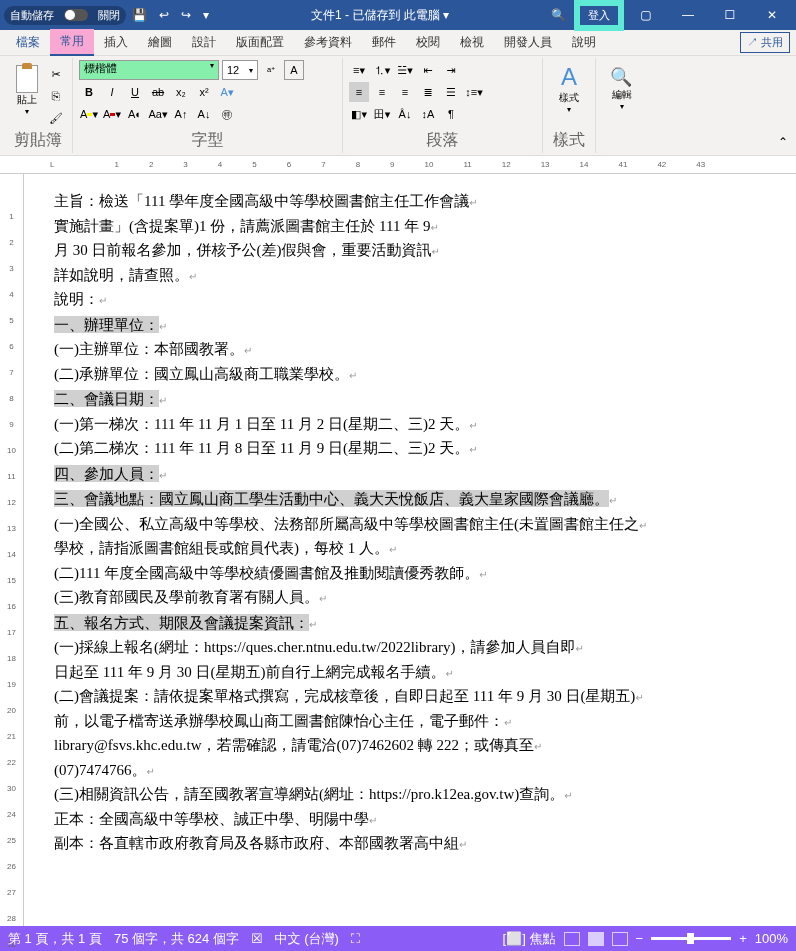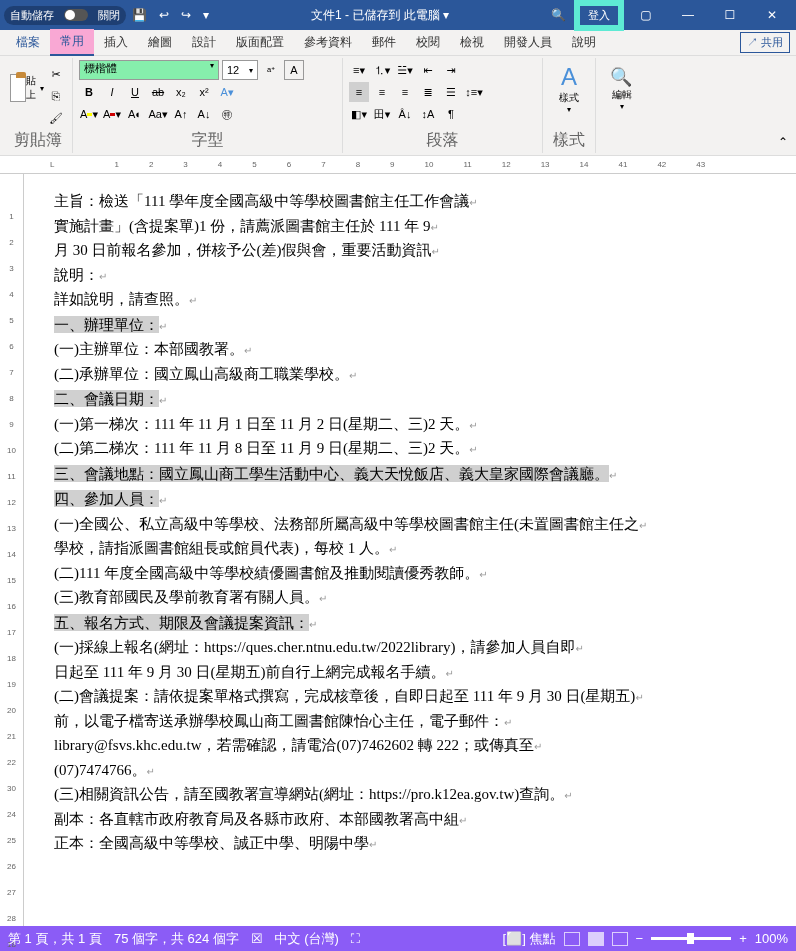--- a/index.html
+++ b/index.html
@@ -16,21 +16,21 @@
 .tabs{height:26px;background:#f3f2f1;display:flex;align-items:center;padding:0 6px;font-size:12px;border-bottom:1px solid #ddd}
 .tab{padding:4px 10px;cursor:pointer;color:#333}
 .tab.active{background:#f9a8d4;border-bottom:2px solid #2b579a;color:#2b579a}
 .share{margin-left:auto;color:#2b579a;padding:2px 6px;border:1px solid #2b579a;font-size:11px}
 .ribbon{height:100px;background:#f3f2f1;display:flex;border-bottom:1px solid #ddd;padding:2px 4px}
 .rgroup{border-right:1px solid #ddd;padding:2px 6px;display:flex;flex-direction:column;justify-content:space-between}
 .rgroup-label{font-size:16px;color:#666;text-align:center;padding-top:2px}
 .rrows{display:flex;flex-direction:column;gap:2px;flex:1}
 .rrow{display:flex;align-items:center;gap:3px}
 .rb{width:20px;height:20px;display:flex;align-items:center;justify-content:center;font-size:11px;cursor:pointer;border:1px solid transparent}
-.paste{width:34px;height:56px;display:flex;flex-direction:row;align-items:center;justify-content:center;font-size:10px}
+.paste{width:34px;height:56px;display:flex;flex-direction:column;align-items:center;justify-content:flex-end;font-size:10px}
 .paste-icon{width:22px;height:28px;background:#fff;border:1px solid #999;position:relative}
 .paste-icon::before{content:"";position:absolute;top:-3px;left:5px;width:10px;height:6px;background:#c78a3a;border-radius:2px 2px 0 0}
 .fontbox{width:140px;height:20px;border:1px solid #999;background:#86efac;font-size:11px;padding:0 4px;display:flex;}
 .sizebox{width:36px;height:20px;border:1px solid #999;background:#fff;font-size:11px;padding:0 4px;display:flex;align-items:center}
 .dd::after{content:"▾";font-size:8px;margin-left:auto}
 .colb{width:14px;height:3px;display:inline-block}
 .bigbtn{width:40px;height:56px;display:flex;flex-direction:column;align-items:center;justify-content:center;font-size:10px}
 .styleA{font-size:24px;font-family:serif}
 .ruler{height:18px;background:#fff;border-bottom:1px solid #ccc;display:flex;align-items:center;font-size:8px;color:#666;padding-left:50px;gap:30px;overflow:hidden}
 .doc-area{height:752px;display:flex;background:#f0f0f0}
@@ -246,44 +246,44 @@
       <span>25</span>
       <span>26</span>
       <span>27</span>
       <span>28</span>
       <span>18</span>
     </div>
   <div class="page" id="page">
       <div class="line">主旨：檢送「111 學年度全國高級中等學校圖書館主任工作會議<span class="pm">↵</span></div>
       <div class="line">實施計畫」(含提案單)1 份，請薦派圖書館主任於 111 年 9<span class="pm">↵</span></div>
       <div class="line">月 30 日前報名參加，併核予公(差)假與會，重要活動資訊<span class="pm">↵</span></div>
+      <div class="line">詳如說明，請查照。<span class="pm">↵</span></div>
       <div class="line">說明：<span class="pm">↵</span></div>
-      <div class="line">詳如說明，請查照。<span class="pm">↵</span></div>
       <div class="line"><span class="hl">一、辦理單位：</span><span class="pm">↵</span></div>
       <div class="line">(一)主辦單位：本部國教署。<span class="pm">↵</span></div>
       <div class="line">(二)承辦單位：國立鳳山高級商工職業學校。<span class="pm">↵</span></div>
       <div class="line"><span class="hl">二、會議日期：</span><span class="pm">↵</span></div>
       <div class="line">(一)第一梯次：111 年 11 月 1 日至 11 月 2 日(星期二、三)2 天。<span class="pm">↵</span></div>
       <div class="line">(二)第二梯次：111 年 11 月 8 日至 11 月 9 日(星期二、三)2 天。<span class="pm">↵</span></div>
+      <div class="line"><span class="hl">四、參加人員：</span><span class="pm">↵</span></div>
       <div class="line"><span class="hl">三、會議地點：國立鳳山商工學生活動中心、義大天悅飯店、義大皇家國際會議廳。</span><span class="pm">↵</span></div>
-      <div class="line"><span class="hl">四、參加人員：</span><span class="pm">↵</span></div>
       <div class="line">(一)全國公、私立高級中等學校、法務部所屬高級中等學校圖書館主任(未置圖書館主任之<span class="pm">↵</span></div>
       <div class="line">學校，請指派圖書館組長或館員代表)，每校 1 人。<span class="pm">↵</span></div>
       <div class="line">(二)111 年度全國高級中等學校績優圖書館及推動閱讀優秀教師。<span class="pm">↵</span></div>
       <div class="line">(三)教育部國民及學前教育署有關人員。<span class="pm">↵</span></div>
       <div class="line"><span class="hl">五、報名方式、期限及會議提案資訊：</span><span class="pm">↵</span></div>
       <div class="line">(一)採線上報名(網址：https://ques.cher.ntnu.edu.tw/2022library)，請參加人員自即<span class="pm">↵</span></div>
       <div class="line">日起至 111 年 9 月 30 日(星期五)前自行上網完成報名手續。<span class="pm">↵</span></div>
       <div class="line">(二)會議提案：請依提案單格式撰寫，完成核章後，自即日起至 111 年 9 月 30 日(星期五)<span class="pm">↵</span></div>
       <div class="line">前，以電子檔寄送承辦學校鳳山商工圖書館陳怡心主任，電子郵件：<span class="pm">↵</span></div>
       <div class="line">library@fsvs.khc.edu.tw，若需確認，請電洽(07)7462602 轉 222；或傳真至<span class="pm">↵</span></div>
       <div class="line">(07)7474766。<span class="pm">↵</span></div>
       <div class="line">(三)相關資訊公告，請至國教署宣導網站(網址：https://pro.k12ea.gov.tw)查詢。<span class="pm">↵</span></div>
+      <div class="line">正本：全國高級中等學校、誠正中學、明陽中學<span class="pm">↵</span></div>
       <div class="line">副本：各直轄市政府教育局及各縣市政府、本部國教署高中組<span class="pm">↵</span></div>
-      <div class="line">正本：全國高級中等學校、誠正中學、明陽中學<span class="pm">↵</span></div>
     </div>
 </div>
 
 <div class="statusbar">
   <span>第 1 頁，共 1 頁</span>
   <span>75 個字，共 624 個字</span>
   <span>☒</span>
   <span>中文 (台灣)</span>
   <span>⛶</span>
   <div class="sb-r">

